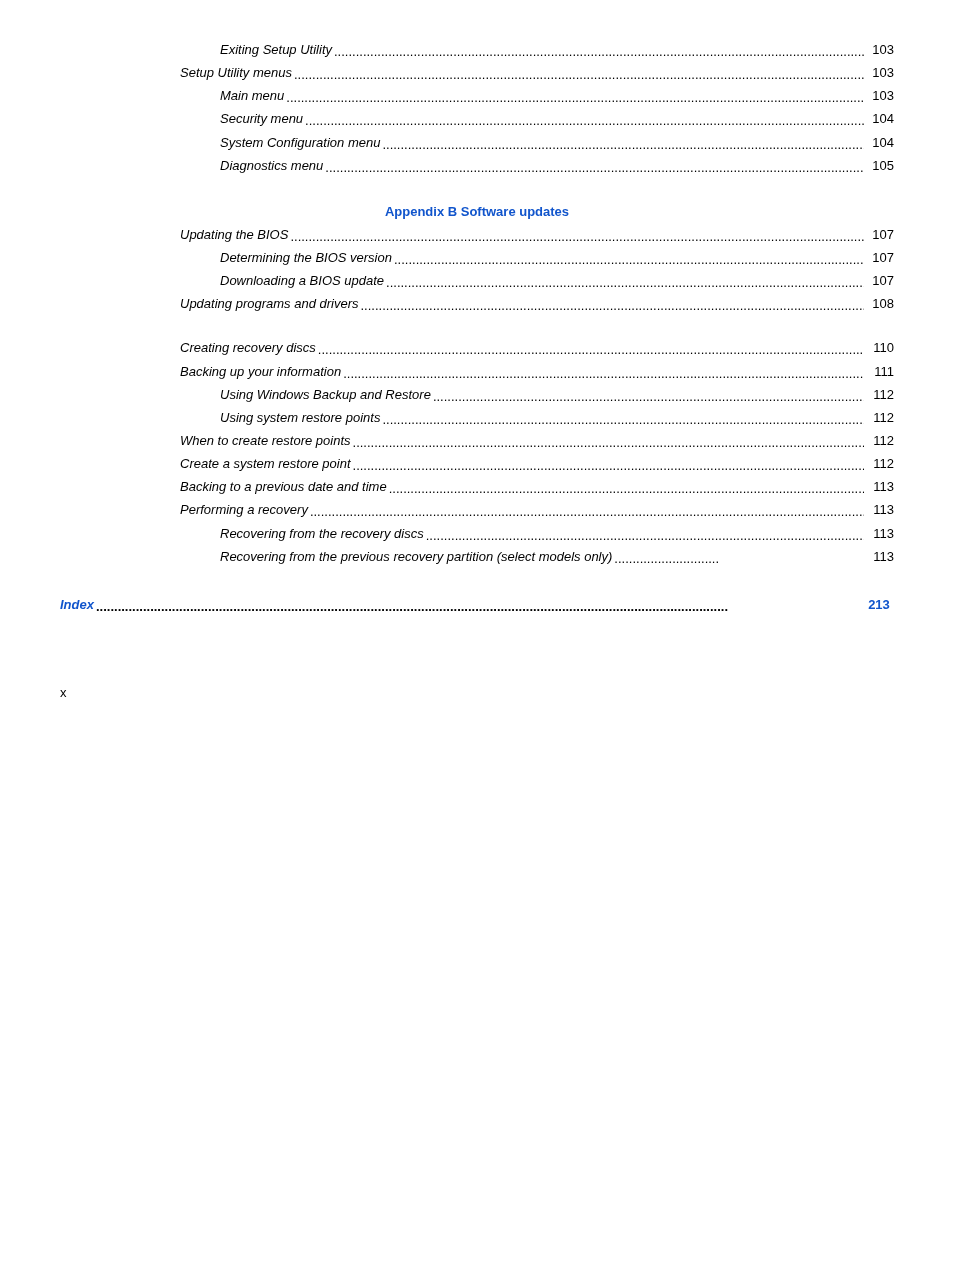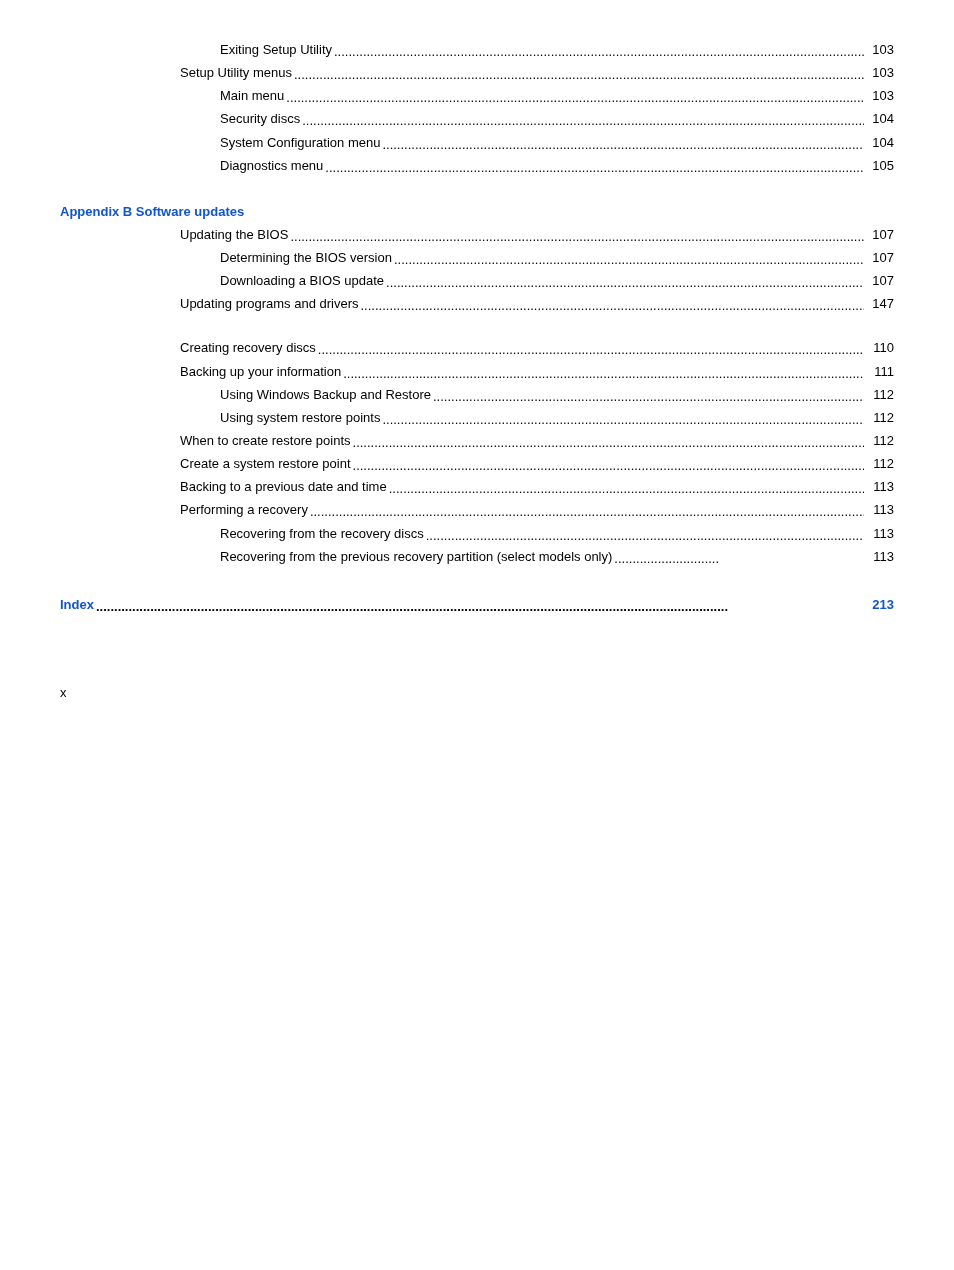--- a/index.html
+++ b/index.html
@@ -34,20 +34,21 @@
     .toc-row {
       display: flex;
       align-items: baseline;
       margin-bottom: 3px;
       font-size: 13px;
       line-height: 1.55;
     }
 
     .toc-label {
       white-space: nowrap;
+      font-style: italic;
     }
 
     .toc-fill {
       flex: 1;
       overflow: hidden;
       white-space: nowrap;
       padding: 0 2px;
       position: relative;
       top: 2px;
     }
@@ -58,20 +59,21 @@
       text-align: right;
     }
 
     .indent-1 { margin-left: 120px; }
     .indent-2 { margin-left: 160px; }
     .indent-3 { margin-left: 120px; }
 
     .blue-heading {
       color: #1155cc;
       font-weight: bold;
+      text-align: center;
     }
 
     .section-group {
       margin-top: 24px;
     }
 
     .footer-area {
       margin-top: 60px;
       padding-top: 10px;
     }
@@ -91,21 +93,21 @@
       <span class="toc-label">Setup Utility menus</span>
       <span class="toc-fill">............................................................................................................................................................................</span>
       <span class="toc-pagenum">103</span>
     </div>
     <div class="toc-row indent-2">
       <span class="toc-label">Main menu</span>
       <span class="toc-fill">............................................................................................................................................................................</span>
       <span class="toc-pagenum">103</span>
     </div>
     <div class="toc-row indent-2">
-      <span class="toc-label">Security discs</span>
+      <span class="toc-label">Security menu</span>
       <span class="toc-fill">............................................................................................................................................................................</span>
       <span class="toc-pagenum">104</span>
     </div>
     <div class="toc-row indent-2">
       <span class="toc-label">System Configuration menu</span>
       <span class="toc-fill">............................................................................................................................................................................</span>
       <span class="toc-pagenum">104</span>
     </div>
     <div class="toc-row indent-2">
       <span class="toc-label">Diagnostics menu</span>
@@ -127,21 +129,21 @@
       <span class="toc-pagenum">107</span>
     </div>
     <div class="toc-row indent-2">
       <span class="toc-label">Downloading a BIOS update</span>
       <span class="toc-fill">............................................................................................................................................................................</span>
       <span class="toc-pagenum">107</span>
     </div>
     <div class="toc-row indent-1">
       <span class="toc-label">Updating programs and drivers</span>
       <span class="toc-fill">............................................................................................................................................................................</span>
-      <span class="toc-pagenum">147</span>
+      <span class="toc-pagenum">108</span>
     </div>
   </div>
 
   <div class="section-group">
     <div class="toc-row indent-1">
       <span class="toc-label">Creating recovery discs</span>
       <span class="toc-fill">............................................................................................................................................................................</span>
       <span class="toc-pagenum">110</span>
     </div>
     <div class="toc-row indent-1">

